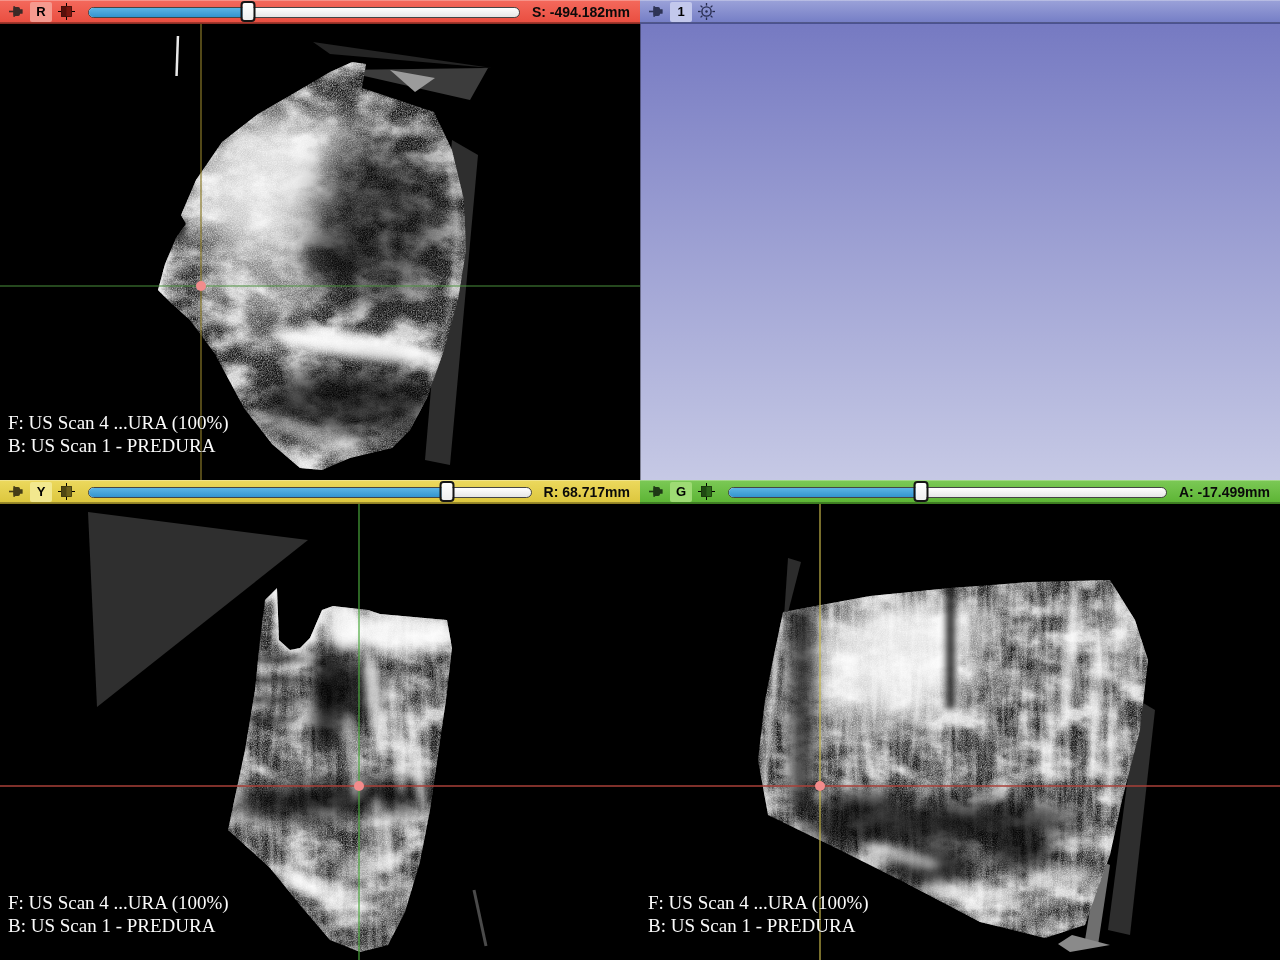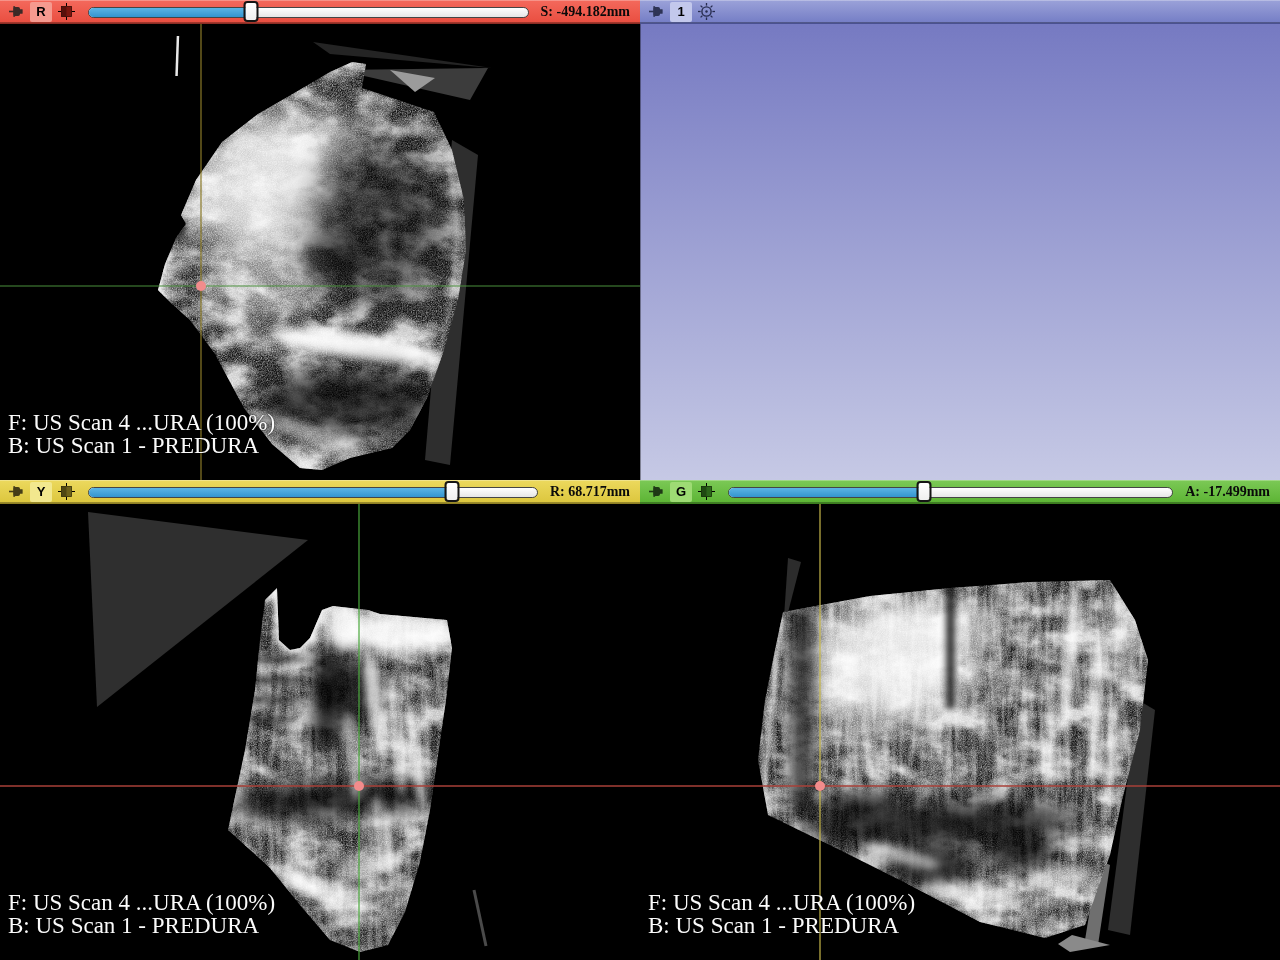--- a/index.html
+++ b/index.html
@@ -22,28 +22,28 @@
   .bar-yellow .letterbox{background:#f2e88e;}
   .bar-green  .letterbox{background:#9edb74;}
   .baricon{width:19px;height:19px;margin-left:5px;flex:0 0 auto;display:block;}
   .sliderwrap{flex:1 1 auto;position:relative;height:20px;margin:0 10px 0 12px;}
   .track{position:absolute;left:0;right:0;top:5px;height:9px;border:1px solid #454545;border-radius:6px;
      background:linear-gradient(#ffffff,#e6e6e6);}
   .fill{position:absolute;left:0;top:0;bottom:0;width:40%;background:linear-gradient(#5cb4e4,#3395cf);
      border-radius:6px 0 0 6px;border-right:1px solid #2a6d9c;}
   .handle{position:absolute;top:-1px;left:40%;width:15px;height:21px;transform:translateX(-50%);
      background:linear-gradient(#ffffff,#efefef);border:2px solid #151515;border-radius:4px;box-sizing:border-box;}
-  .barvalue{font-size:14px;font-weight:700;color:#0a0a0a;margin:0 4px 0 2px;white-space:nowrap;font-family:Liberation Serif, serif;}
+  .barvalue{font-size:14px;font-weight:700;color:#0a0a0a;margin:0 4px 0 2px;white-space:nowrap;}
 
   
   .content{position:relative;width:640px;height:456px;background:#000;}
   .content svg{position:absolute;left:0;top:0;}
   .view3d{width:640px;height:456px;background:linear-gradient(#767ac2,#c6c9e5);border-left:1px solid rgba(0,0,0,.35);}
   .cornertext{position:absolute;left:8px;bottom:23px;color:#fbfbfb;font-family:"Liberation Serif",serif;
-     font-size:23px;line-height:23px;white-space:nowrap;text-shadow:0 0 2px #000;z-index:5;}
+     font-size:19px;line-height:23px;white-space:nowrap;text-shadow:0 0 2px #000;z-index:5;}
 </style>
 </head>
 <body>
 
 <svg width="0" height="0" style="position:absolute" aria-hidden="true">
   <defs>
     <filter id="f-speck" x="0" y="0" width="100%" height="100%">
       <feTurbulence type="fractalNoise" baseFrequency="0.8" numOctaves="2" seed="7"></feTurbulence>
       <feColorMatrix type="matrix" values="0 0 0 0 1  0 0 0 0 1  0 0 0 0 1  1.2 1.2 1.2 0 -1.45"></feColorMatrix>
     </filter>

